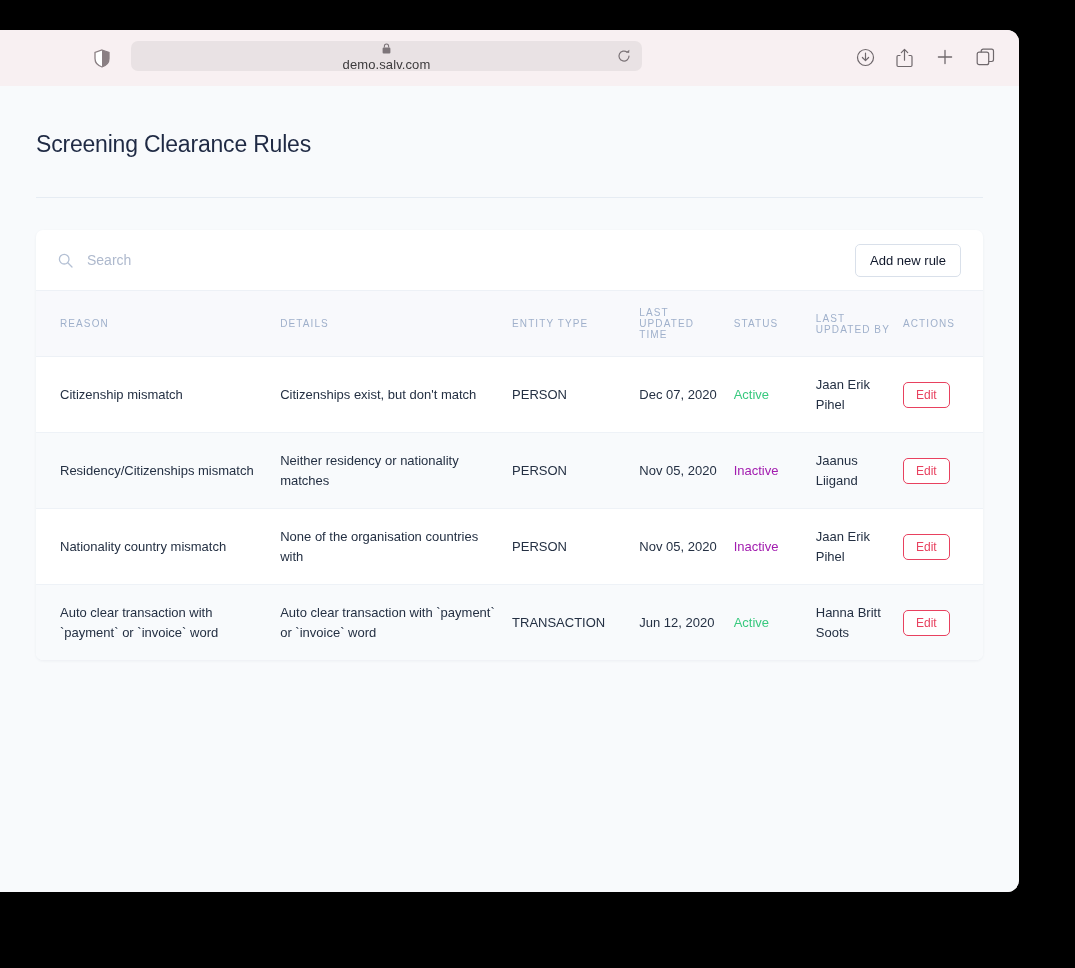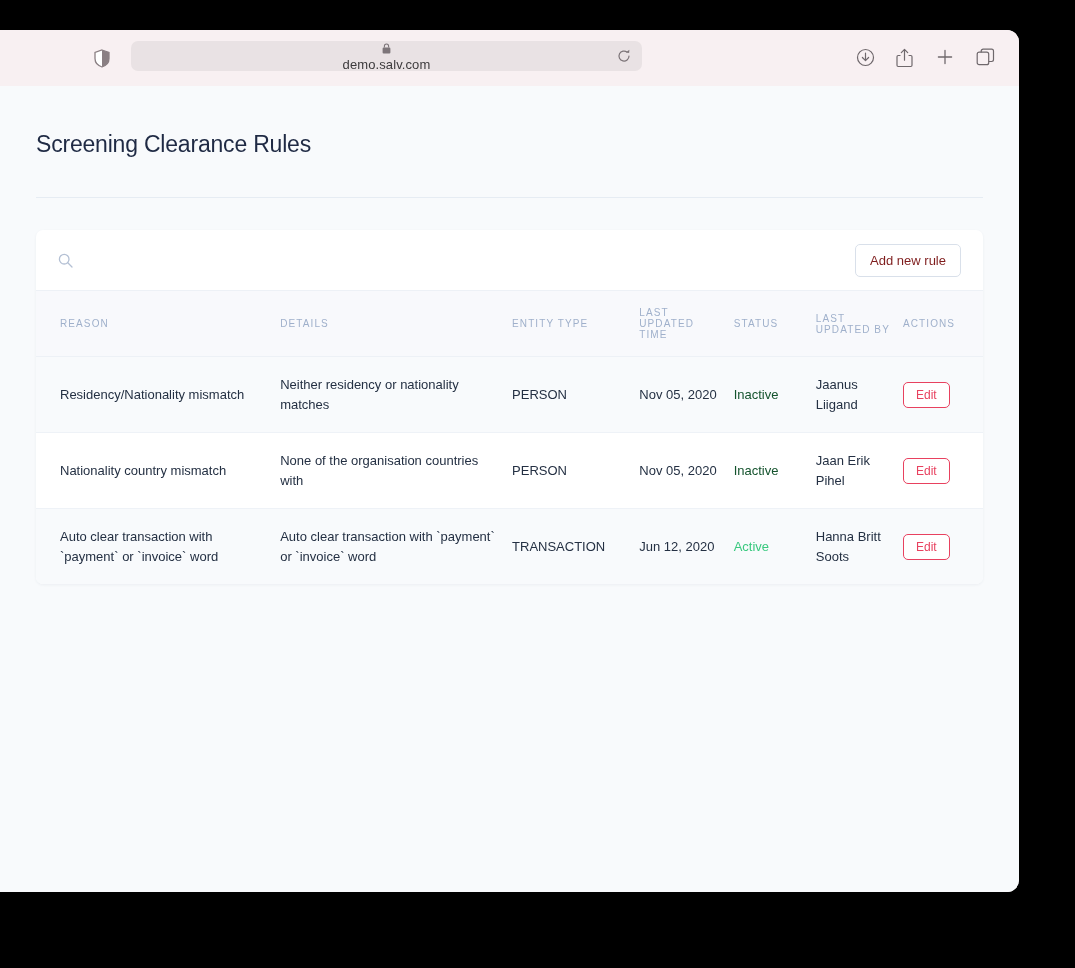--- a/index.html
+++ b/index.html
@@ -141,21 +141,21 @@
     font-family: "Liberation Sans", sans-serif;
     font-size: 14px;
     color: #30405c;
     width: 520px;
   }
   .search-input::placeholder { color: #aeb9cd; }
 
   .add-rule-btn {
     font-family: "Liberation Sans", sans-serif;
     font-size: 13px;
-    color: #7f1d1d;
+    color: #0f172a;
     background: #ffffff;
     border: 1px solid #d9e0ea;
     border-radius: 5px;
     padding: 8px 14px;
     cursor: pointer;
     white-space: nowrap;
   }
 
   
   table.rules-table {
@@ -191,21 +191,21 @@
   .col-time     { width: 92px; }
   .col-status   { width: 80px; }
   .col-by       { width: 85px; }
   .col-actions  { width: 78px; margin-top: 36px; }
 
   table.rules-table tbody tr { border-bottom: 1px solid #eef2f7; }
   table.rules-table tbody tr:last-child { border-bottom: none; }
   table.rules-table tbody tr.zebra { background: #f8fafc; }
 
   .status-active   { color: #39c97f; font-size: 13px; }
-  .status-inactive { color: #14532d; font-size: 13px; }
+  .status-inactive { color: #a21caf; font-size: 13px; }
 
   .edit-btn {
     font-family: "Liberation Sans", sans-serif;
     font-size: 12px;
     color: #e8415f;
     background: #ffffff;
     border: 1px solid #e8415f;
     border-radius: 5px;
     padding: 5px 12px;
     cursor: pointer;
@@ -280,39 +280,49 @@
     <div class="card">
 
       <div class="card-toolbar">
         <div class="search-wrap">
           <span class="search-icon">
             <svg width="15" height="15" viewBox="0 0 15 15">
               <circle cx="6.2" cy="6.2" r="4.8" fill="none" stroke="#b4c0d4" stroke-width="1.3"></circle>
               <path d="M9.8 9.8 L14 14" stroke="#b4c0d4" stroke-width="1.3" stroke-linecap="round"></path>
             </svg>
           </span>
+          <input class="search-input" type="text" placeholder="Search" style="">
         </div>
         <button class="add-rule-btn">Add new rule</button>
       </div>
 
       <table class="rules-table">
         <thead>
           <tr>
             <th class="col-reason">Reason</th>
             <th class="col-details">Details</th>
             <th class="col-entity">Entity type</th>
             <th class="col-time">Last updated time</th>
             <th class="col-status">Status</th>
             <th class="col-by">Last updated by</th>
             <th class="col-actions">Actions</th>
           </tr>
         </thead>
         <tbody id="table-body">
+            <tr>
+              <td class="col-reason">Citizenship mismatch</td>
+              <td class="col-details">Citizenships exist, but don't match</td>
+              <td class="col-entity">PERSON</td>
+              <td class="col-time">Dec 07, 2020</td>
+              <td class="col-status"><span class="status-active">Active</span></td>
+              <td class="col-by">Jaan Erik Pihel</td>
+              <td class="col-actions"><button class="edit-btn">Edit</button></td>
+            </tr>
             <tr class="zebra">
-              <td class="col-reason">Residency/Nationality mismatch</td>
+              <td class="col-reason">Residency/Citizenships mismatch</td>
               <td class="col-details">Neither residency or nationality matches</td>
               <td class="col-entity">PERSON</td>
               <td class="col-time">Nov 05, 2020</td>
               <td class="col-status"><span class="status-inactive">Inactive</span></td>
               <td class="col-by">Jaanus Liigand</td>
               <td class="col-actions"><button class="edit-btn">Edit</button></td>
             </tr>
             <tr>
               <td class="col-reason">Nationality country mismatch</td>
               <td class="col-details">None of the organisation countries with</td>

